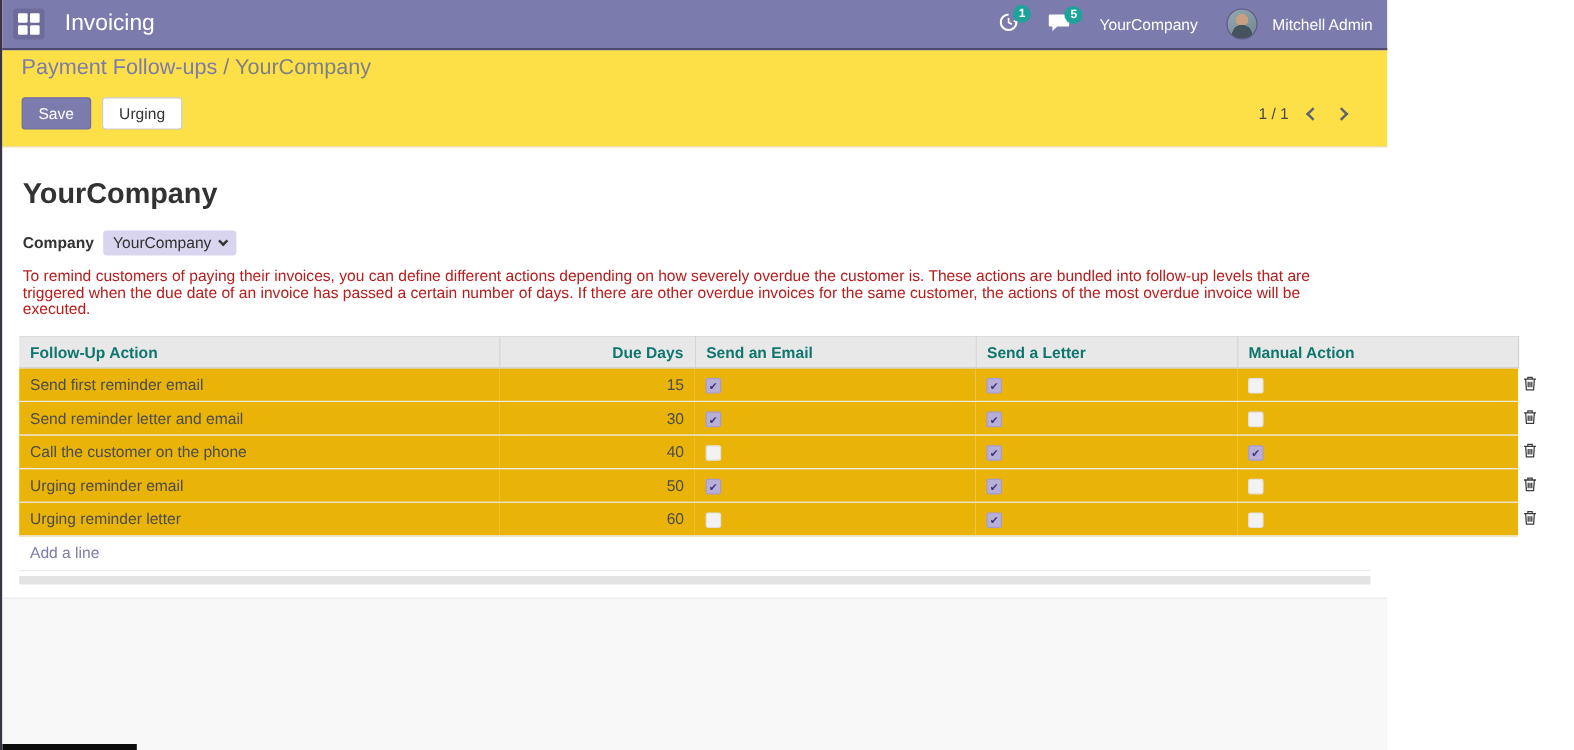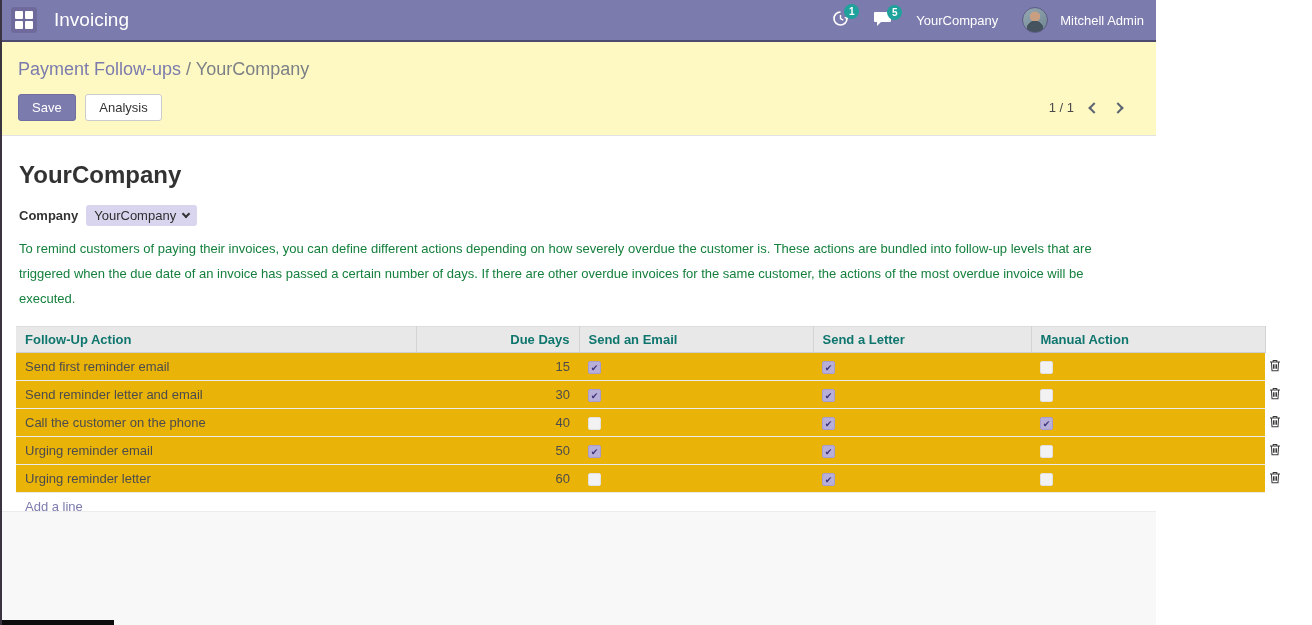--- a/index.html
+++ b/index.html
@@ -24,21 +24,21 @@
            line-height:15px; text-align:center; font-weight:bold; }
   .sys-company, .sys-user { font-size:13px; color:#fff; cursor:pointer; }
   .avatar { width:26px; height:26px; border-radius:50%; margin-right:-12px; cursor:pointer;
             background:
               radial-gradient(circle at 50% 88%, #44535d 0 34%, rgba(0,0,0,0) 35%),
               radial-gradient(circle at 50% 36%, #c99f82 0 26%, rgba(0,0,0,0) 27%),
               linear-gradient(145deg,#95a9b2,#6e8591);
             border:1px solid #5d5a85; }
 
   
-  .control-panel { padding:17px 16px 0 16px; border-bottom:1px solid #e2e2e2; background:#fef9c3; flex:0 0 auto; }
+  .control-panel { padding:4px 16px 0 16px; border-bottom:1px solid #e2e2e2; background:#fde047; flex:0 0 auto; }
   .breadcrumb { font-size:18px; margin-bottom:14px; }
   .breadcrumb a { color:var(--accent,#7c7bad); text-decoration:none; cursor:pointer; }
   .breadcrumb .sep, .breadcrumb .current { color:#7d8086; }
   .cp-bottom { display:flex; align-items:center; justify-content:space-between; padding-bottom:14px; }
   .btns button { font-family:"Liberation Sans",sans-serif; font-size:13px; padding:5px 13px; border-radius:3px; cursor:pointer; }
   .btn-save { background:var(--accent,#7c7bad); border:1px solid #6f6da1; color:#fff; margin-right:6px; }
   .btn-discard { background:#fff; border:1px solid #ccc; color:#333; }
   .pager { display:flex; align-items:center; gap:16px; margin-right:18px; color:#4a4a4a; }
   .chev { width:8px; height:8px; border-left:2px solid #5b6470; border-bottom:2px solid #5b6470; display:inline-block; cursor:pointer; }
   .chev.left  { transform:rotate(45deg); }
@@ -46,21 +46,21 @@
 
   
   .sheet { background:#fff; padding:0 14px; height:375px; flex:0 0 auto; }
   h1.record-title { font-size:24px; color:#323232; margin:25px 3px 0 3px; font-weight:bold; }
   .company-row { margin:16px 3px 0 3px; display:flex; align-items:center; gap:8px; }
   .company-row label { font-weight:bold; color:#333; }
   .select { background:#d9d5ef; border-radius:3px; padding:3px 8px; color:#2f2f2f; cursor:pointer;
             display:inline-flex; align-items:center; gap:7px; }
   .chev-down { width:6px; height:6px; border-left:2px solid #333; border-bottom:2px solid #333;
                transform:rotate(-45deg); display:inline-block; margin-top:-3px; }
-  .desc { margin:10px 3px 0 3px; color:#15803d; line-height:25px; padding-right:6px; }
+  .desc { margin:10px 3px 0 3px; color:#b91c1c; line-height:14px; padding-right:6px; }
 
   table { width:100%; border-collapse:collapse; margin-top:15px; table-layout:fixed; }
   thead th { background:#e8e8e8; border-bottom:1px solid #cecece; border-top:1px solid #dcdcdc;
              border-right:1px solid #d4d4d4; font-weight:bold; color:#0f766e; text-align:left;
              padding:5px 9px; font-size:13px; cursor:pointer; }
   thead th:last-child { border-right:none; }
   thead th.num { text-align:right; }
   th:nth-child(1){ width:400px; } th:nth-child(2){ width:163px; } th:nth-child(3){ width:234px; }
   th:nth-child(4){ width:218px; } th:nth-child(5){ width:234px; } th:nth-child(6){ width:auto; }
   tbody td { border-bottom:1px solid #ebebeb; padding:6px 9px; color:#4c4c4c; background:#eab308; }
@@ -120,21 +120,21 @@
 
   <div class="control-panel">
     <div class="breadcrumb">
       <a>Payment Follow-ups</a>
       <span class="sep">/</span>
       <span class="current">YourCompany</span>
     </div>
     <div class="cp-bottom">
       <div class="btns">
         <button class="btn-save">Save</button>
-        <button class="btn-discard">Analysis</button>
+        <button class="btn-discard">Urging</button>
       </div>
       <div class="pager">
         <span>1 / 1</span>
         <span class="chev left"></span>
         <span class="chev right"></span>
       </div>
     </div>
   </div>
 
   <div class="sheet">

